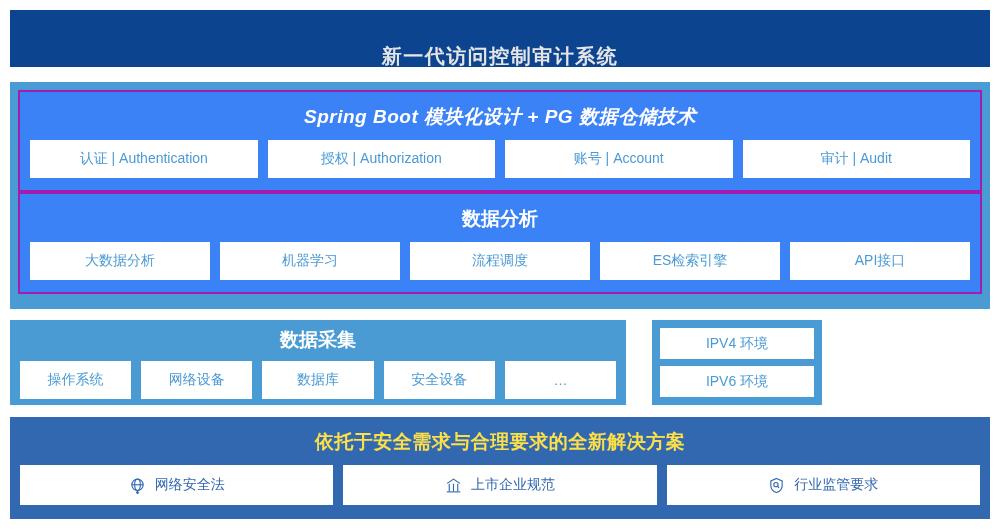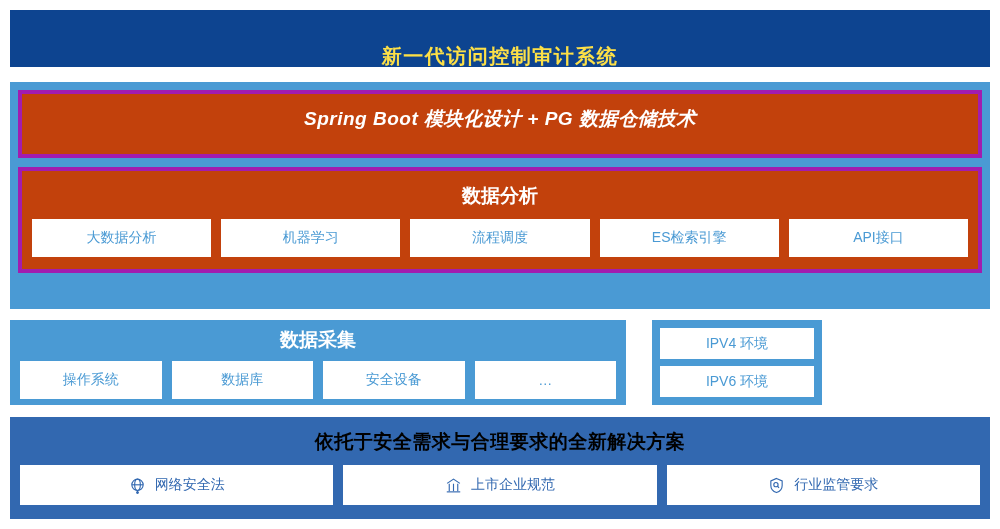--- a/index.html
+++ b/index.html
@@ -25,44 +25,44 @@
     left: 10px;
     top: 10px;
     width: 980px;
     height: 57px;
     background: #0d4490;
     display: flex;
     align-items: center;
     justify-content: center;
   }
   .header-title {
-    color: #fde047;
+    color: #e5e5e5;
     font-size: 20px;
     font-weight: bold;
     letter-spacing: 1.5px;
     margin-top: 36px;
   }
 
   
   .upper-region {
     position: absolute;
     left: 10px;
     top: 82px;
     width: 980px;
     height: 227px;
     background: #4a9ad4;
     padding: 8px;
   }
 
   .card {
-    border: 4px solid #a21caf;
-    background: #c2410c;
+    border: 2px solid #a21caf;
+    background: #3b82f6;
     padding: 8px 10px 12px 10px;
   }
-  .card + .card { margin-top: 9px; }
+  .card + .card { }
 
   .card-title {
     text-align: center;
     color: #ffffff;
     font-size: 19px;
     font-weight: bold;
     padding: 4px 0 10px 0;
   }
   .card-title.italic { font-style: italic; letter-spacing: 0.5px; }
 
@@ -128,21 +128,21 @@
     position: absolute;
     left: 10px;
     top: 417px;
     width: 980px;
     height: 102px;
     background: #3268b0;
     padding: 8px 10px 10px 10px;
   }
   .bottom-title {
     text-align: center;
-    color: #000000;
+    color: #fde047;
     font-size: 19px;
     font-weight: bold;
     letter-spacing: 0.5px;
     padding: 4px 0 10px 0;
   }
   .bottom-row { display: flex; gap: 10px; }
   .bottom-chip {
     flex: 1 1 0;
     background: #ffffff;
     height: 40px;
@@ -169,20 +169,26 @@
 <div class="page">
 
   <div class="header">
     <div class="header-title">新一代访问控制审计系统</div>
   </div>
 
   <div class="upper-region">
 
     <div class="card">
       <div class="card-title italic">Spring Boot 模块化设计 + PG 数据仓储技术</div>
+      <div class="chip-row">
+        <div class="chip">认证 | Authentication</div>
+        <div class="chip">授权 | Authorization</div>
+        <div class="chip">账号 | Account</div>
+        <div class="chip">审计 | Audit</div>
+      </div>
     </div>
 
     <div class="card">
       <div class="card-title">数据分析</div>
       <div class="chip-row">
         <div class="chip">大数据分析</div>
         <div class="chip">机器学习</div>
         <div class="chip">流程调度</div>
         <div class="chip">ES检索引擎</div>
         <div class="chip">API接口</div>
@@ -190,20 +196,21 @@
     </div>
 
   </div>
 
   <div class="collect-region">
 
     <div class="collect-main">
       <div class="collect-title">数据采集</div>
       <div class="chip-row">
         <div class="chip">操作系统</div>
+        <div class="chip">网络设备</div>
         <div class="chip">数据库</div>
         <div class="chip">安全设备</div>
         <div class="chip">…</div>
       </div>
     </div>
 
     <div class="collect-side">
       <div class="side-chip">IPV4 环境</div>
       <div class="side-chip">IPV6 环境</div>
     </div>

